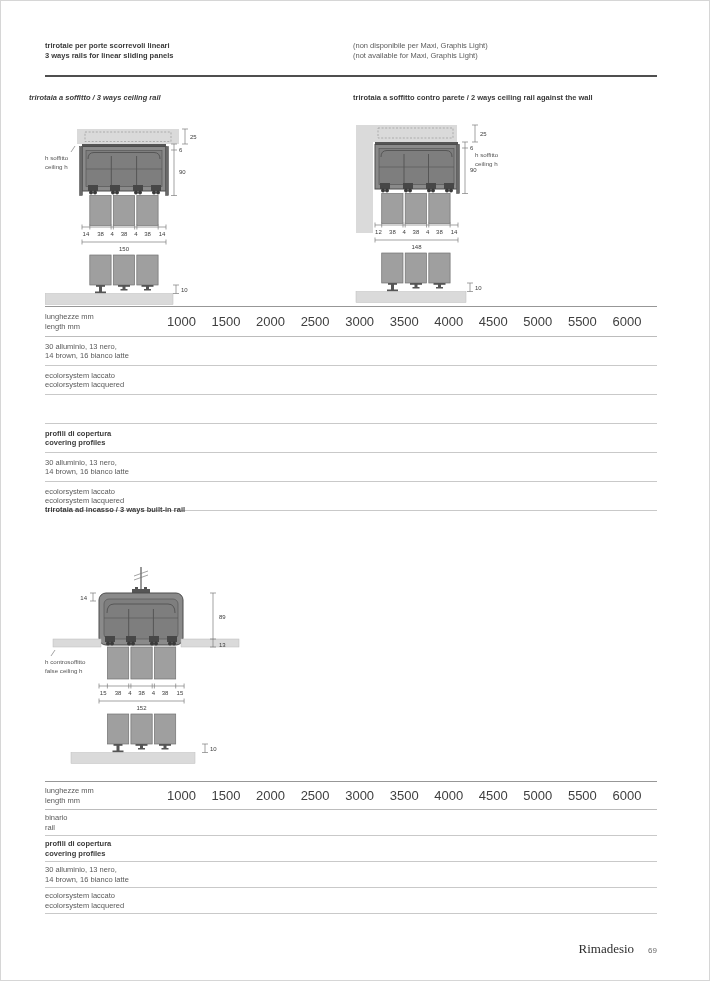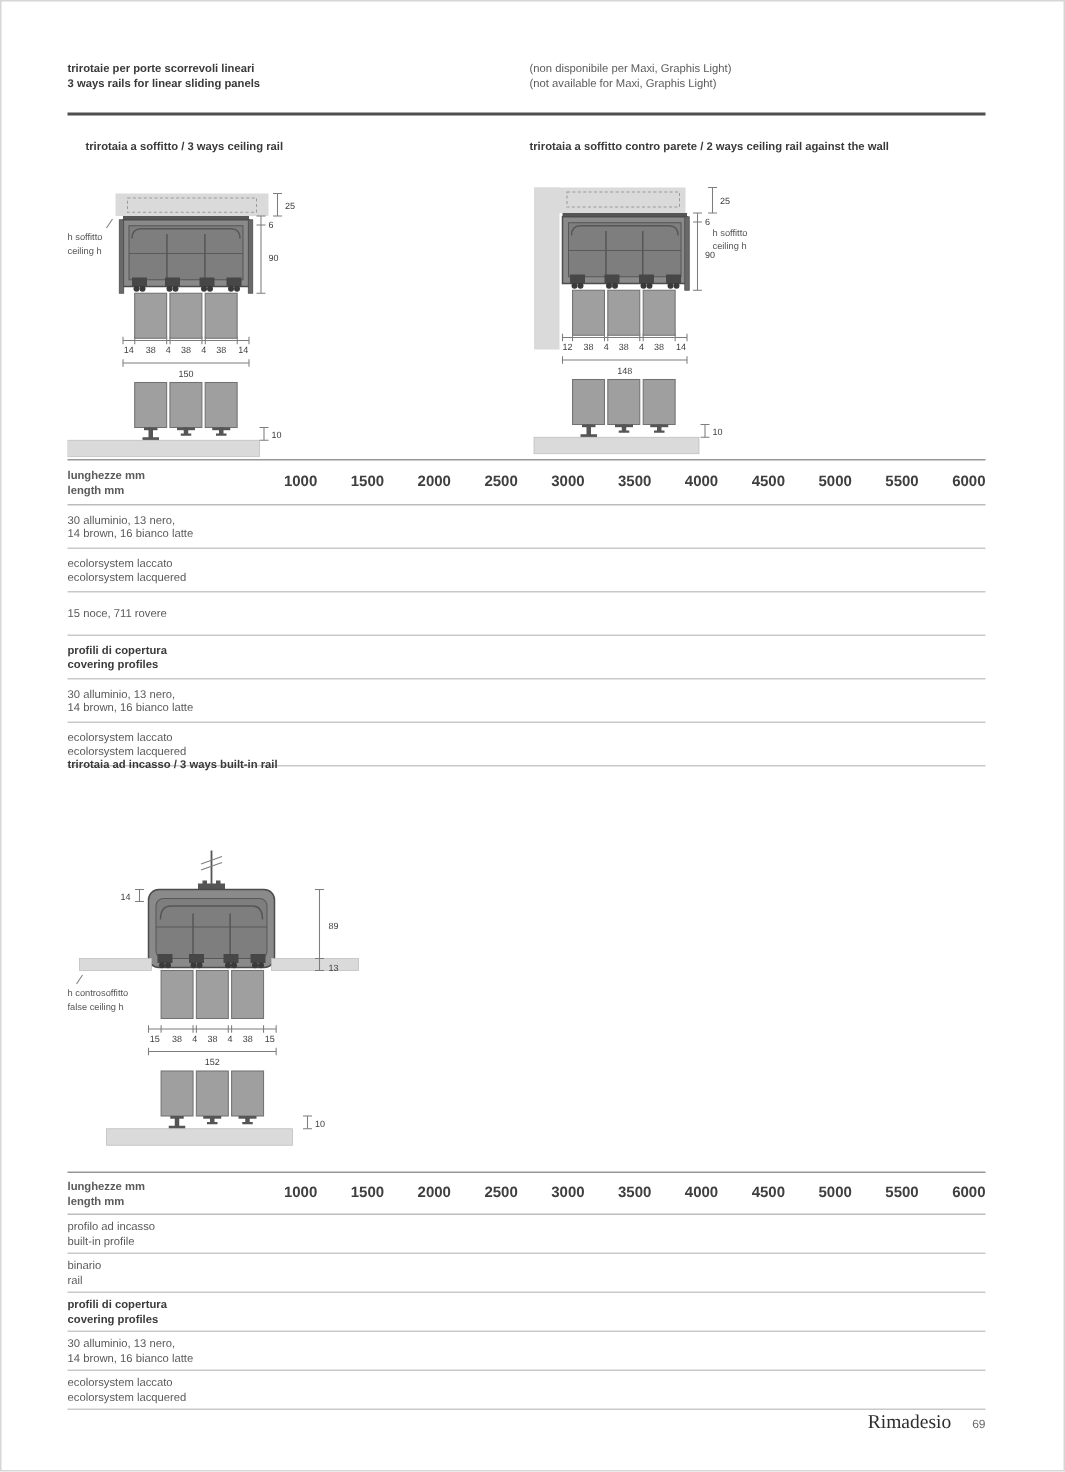--- a/index.html
+++ b/index.html
@@ -8,26 +8,26 @@
         font-family:"Liberation Sans",sans-serif;color:#4a4a4a;overflow:hidden;}
   .abs{position:absolute;}
   .tt{font-size:7.5px;line-height:10px;}
   .bold{font-weight:bold;color:#3a3a3a;}
   .note{font-size:7.5px;line-height:10px;color:#5a5a5a;}
   .rule-dark{position:absolute;left:44px;width:612px;height:2px;background:#4f4f4f;}
   .sec-title{position:absolute;font-size:7.5px;font-weight:bold;color:#3a3a3a;}
   
   .dtable{position:absolute;left:44px;width:612px;}
   .thead{display:grid;grid-template-columns:122px repeat(11,1fr);align-items:center;
-         border-top:1px solid #979797;border-bottom:1px solid #bcbcbc;font-weight:bold;}
+         border-top:1px solid #979797;border-bottom:1px solid #bcbcbc;}
   .trow{border-bottom:1px solid #c9c9c9;display:flex;flex-direction:column;justify-content:center;}
   .t1 .thead{height:29px;} .t1 .trow{height:28px;}
   .t2 .thead{height:27px;} .t2 .trow{height:25px;}
   .cl{font-size:7.5px;line-height:9.5px;color:#5a5a5a;}
-  .num{font-size:10px;color:#3f3f3f;text-align:right;}
+  .num{font-size:13px;color:#3f3f3f;text-align:left;}
   .trow.boldrow .cl{font-weight:bold;color:#3a3a3a;}
   
   .footer{position:absolute;left:44px;width:612px;top:938px;text-align:right;}
   .brand{font-family:"Liberation Serif",serif;font-size:13px;color:#2e2e2e;margin-top:20px;}
   .pageno{font-size:8px;color:#6a6a6a;margin-left:14px;}
   
   svg{display:block;}
   .dim{stroke:#7d7d7d;stroke-width:0.7;}
   .dt{font-size:6px;fill:#3d3d3d;}
   .dl{font-size:6.2px;fill:#555555;}
@@ -52,21 +52,21 @@
   <div class="abs" style="left:44px;top:40px;width:290px;">
     <div class="tt bold">trirotaie per porte scorrevoli lineari</div>
     <div class="tt bold">3 ways rails for linear sliding panels</div>
   </div>
   <div class="abs" style="left:352px;top:40px;width:290px;">
     <div class="note">(non disponibile per Maxi, Graphis Light)</div>
     <div class="note">(not available for Maxi, Graphis Light)</div>
   </div>
   <div class="rule-dark" style="top:74px;"></div>
 
-  <div class="sec-title" style="left:56px;top:92px;">trirotaia a soffitto / 3 ways ceiling rail</div>
+  <div class="sec-title" style="left:28px;top:92px;font-style:italic;">trirotaia a soffitto / 3 ways ceiling rail</div>
   <div class="sec-title" style="left:352px;top:92px;">trirotaia a soffitto contro parete / 2 ways ceiling rail against the wall</div>
 
   <svg class="abs" style="left:44px;top:122px;" width="200" height="182" viewBox="0 0 200 182">
     <rect class="slab" x="32" y="6" width="102" height="15"></rect>
     <rect class="dash" x="40" y="9" width="86" height="9.5"></rect>
 
     <line class="dim" x1="140" y1="6" x2="140" y2="21"></line>
       <line class="dim" x1="137" y1="6" x2="143" y2="6"></line>
       <line class="dim" x1="137" y1="21" x2="143" y2="21"></line>
     <text class="dt" x="145" y="16">25</text>
@@ -274,21 +274,20 @@
     </div>
     <div class="trow">
       <div class="cl">30 alluminio, 13 nero,</div>
       <div class="cl">14 brown, 16 bianco latte</div>
     </div>
     <div class="trow">
       <div class="cl">ecolorsystem laccato</div>
       <div class="cl">ecolorsystem lacquered</div>
     </div>
     <div class="trow">
-      <div class="cl">15 noce, 711 rovere</div>
     </div>
     <div class="trow boldrow">
       <div class="cl">profili di copertura</div>
       <div class="cl">covering profiles</div>
     </div>
     <div class="trow">
       <div class="cl">30 alluminio, 13 nero,</div>
       <div class="cl">14 brown, 16 bianco latte</div>
     </div>
     <div class="trow">
@@ -412,24 +411,20 @@
       <div class="num">2500</div>
       <div class="num">3000</div>
       <div class="num">3500</div>
       <div class="num">4000</div>
       <div class="num">4500</div>
       <div class="num">5000</div>
       <div class="num">5500</div>
       <div class="num">6000</div>
     </div>
     <div class="trow">
-      <div class="cl">profilo ad incasso</div>
-      <div class="cl">built-in profile</div>
-    </div>
-    <div class="trow">
       <div class="cl">binario</div>
       <div class="cl">rail</div>
     </div>
     <div class="trow boldrow">
       <div class="cl">profili di copertura</div>
       <div class="cl">covering profiles</div>
     </div>
     <div class="trow">
       <div class="cl">30 alluminio, 13 nero,</div>
       <div class="cl">14 brown, 16 bianco latte</div>

